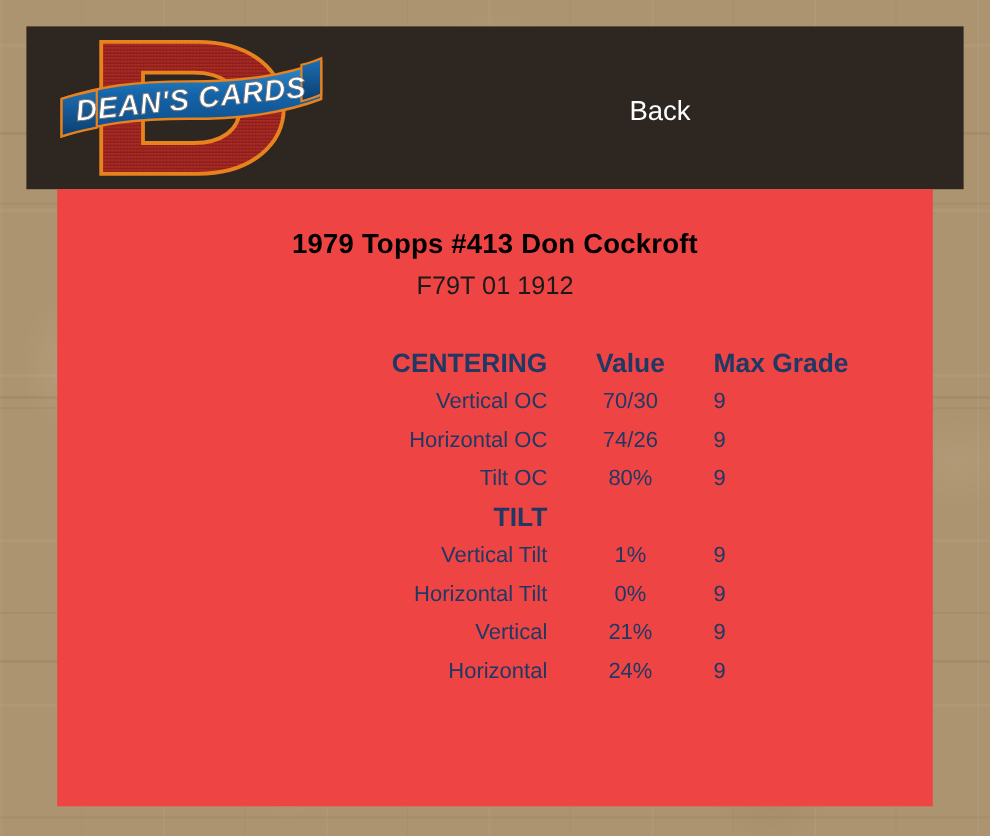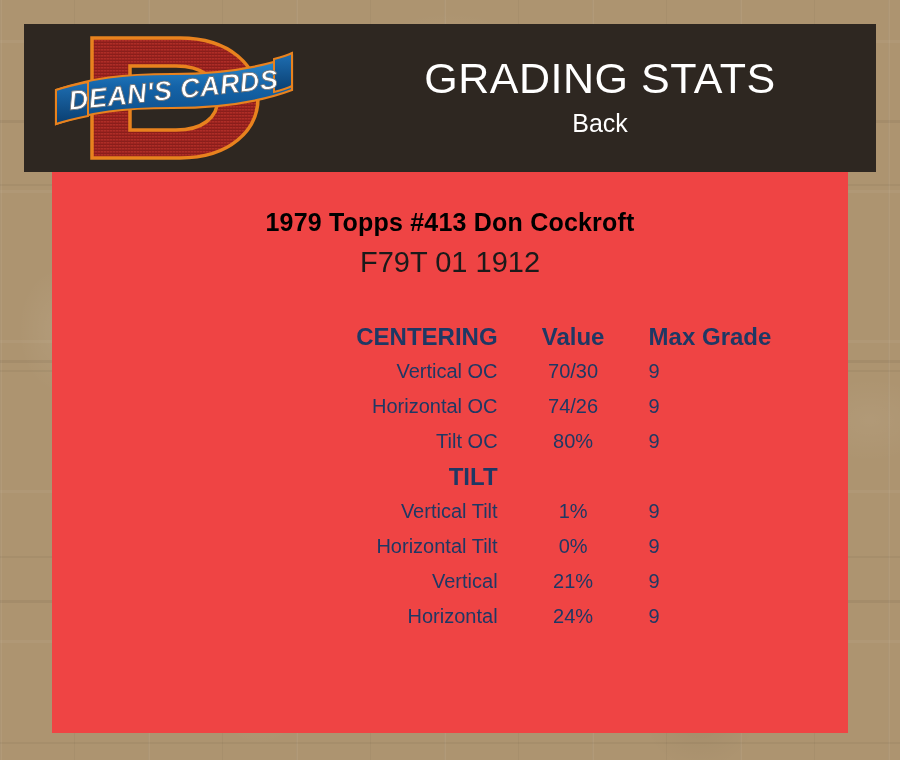--- a/index.html
+++ b/index.html
@@ -109,21 +109,21 @@
     text-align: center;
     color: #000000;
     font-size: 25px;
     font-weight: bold;
     margin-top: 36px;
     letter-spacing: 0.2px;
   }
   .card-serial {
     text-align: center;
     color: #1a1a1a;
-    font-size: 29px;
+    font-size: 23px;
     font-weight: 400;
     margin-top: 9px;
   }
 
   
   .stats {
     margin-top: 40px;
     padding-left: 100px;
     padding-right: 26px;
     color: #1f3864;
@@ -194,21 +194,20 @@
         <path d="M4 62 C16 58 26 56 36 54 L36 88 C26 90 16 92 4 96 Z" fill="url(#bannerTail)" stroke="#e8821e" stroke-width="2"></path>
         <path d="M222 31 C230 29 236 27 240 25 L240 58 C236 60 230 62 222 64 Z" fill="url(#bannerTail)" stroke="#e8821e" stroke-width="2"></path>
       </g>
 
       <text x="122" y="71" text-anchor="middle" transform="rotate(-6 122 66)" font-family="Liberation Sans, sans-serif" font-size="27" font-weight="bold" font-style="italic" fill="#ffffff" stroke="#6b6f74" stroke-width="0.8" letter-spacing="0.5">DEAN'S CARDS</text>
     </svg>
 
   </div>
 
   <div class="header-titles">
-    <div class="header-title">GRADING STATS</div>
     <div class="header-subtitle">Back</div>
   </div>
 </div>
 
 <div class="content-panel">
   <div class="card-title">1979 Topps #413 Don Cockroft</div>
   <div class="card-serial">F79T 01 1912</div>
 
   <div class="stats">
     <table>

